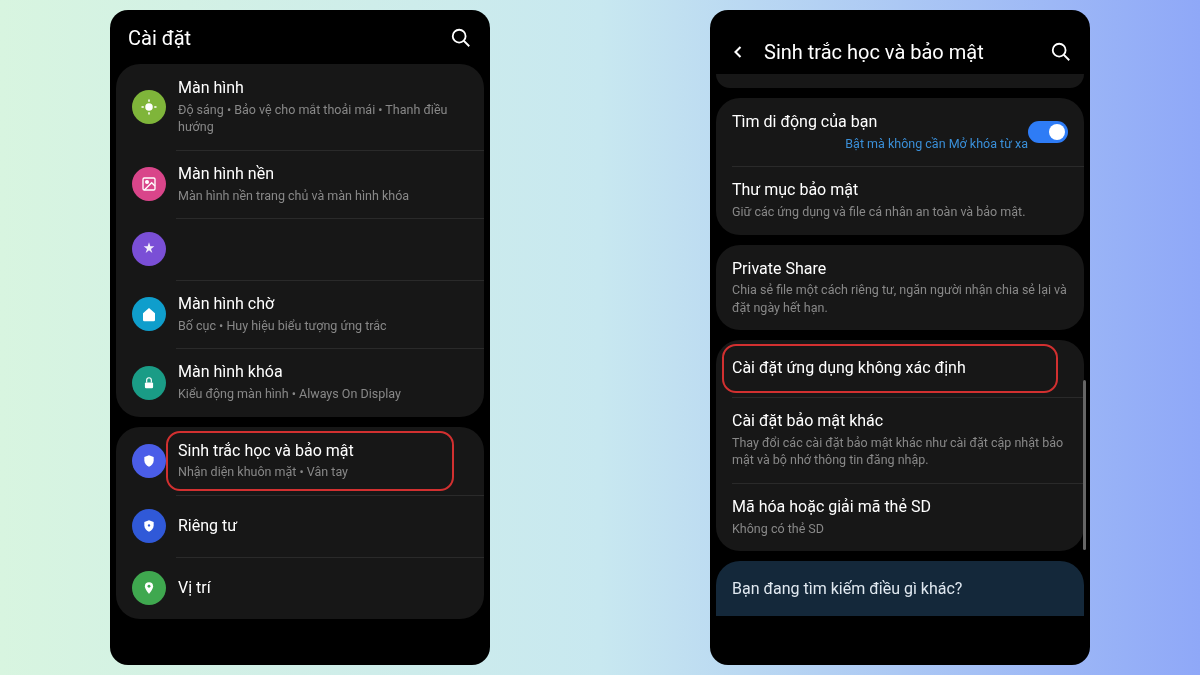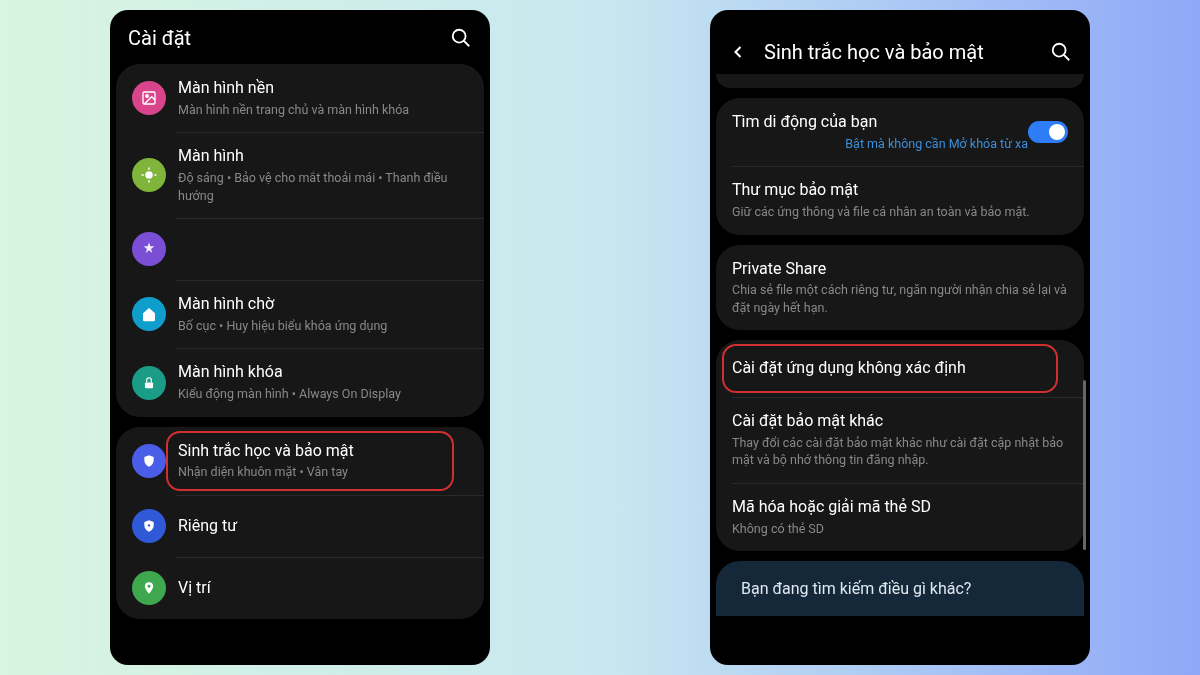--- a/index.html
+++ b/index.html
@@ -83,21 +83,21 @@
     position:absolute;
     right:3px; top:3px;
     width:16px; height:16px;
     background:#fff;
     border-radius:50%;
   }
   .footer-q {
     background: #14283a;
     border-radius: 24px 24px 0 0;
     margin: 10px 6px 8px;
-    padding: 18px 25px;
+    padding: 18px 16px;
     font-size: 16px;
     color: #e0e8f0;
   }
   .scrollbar {
     position:absolute;
     right:4px;
     width:3px;
     background:#666;
     border-radius:2px;
   }
@@ -112,65 +112,65 @@
     <span>
       <svg width="22" height="22" viewBox="0 0 24 24" fill="none" stroke="#fff" stroke-width="2">
           <circle cx="10" cy="10" r="7"></circle>
           <line x1="21" y1="21" x2="15" y2="15"></line>
         </svg>
     </span>
   </div>
 
   <div class="section">
     <div class="row">
-      <div class="icon-wrap" style="background:#d9458a">
-          <svg width="16" height="16" viewBox="0 0 24 24" fill="none" stroke="#fff" stroke-width="2">
-            <rect x="3" y="3" width="18" height="18" rx="2"></rect>
-            <circle cx="9" cy="9" r="2" fill="#fff"></circle>
-            <path d="M21 15l-5-5L5 21"></path>
-          </svg>
-        </div>
-      <div class="row-text">
-          <div class="row-title">Màn hình nền</div>
-          <div class="row-sub">Màn hình nền trang chủ và màn hình khóa</div>
-        </div>
-    </div>
-    <div class="row">
       <div class="icon-wrap" style="background:#7fb53a">
           <svg width="18" height="18" viewBox="0 0 24 24" fill="#fff">
             <circle cx="12" cy="12" r="5"></circle>
             <g stroke="#fff" stroke-width="2">
               <line x1="12" y1="2" x2="12" y2="5"></line>
               <line x1="12" y1="19" x2="12" y2="22"></line>
               <line x1="2" y1="12" x2="5" y2="12"></line>
               <line x1="19" y1="12" x2="22" y2="12"></line>
             </g>
           </svg>
         </div>
       <div class="row-text">
           <div class="row-title">Màn hình</div>
           <div class="row-sub">Độ sáng  •  Bảo vệ cho mắt thoải mái  •  Thanh điều hướng</div>
         </div>
     </div>
     <div class="row">
+      <div class="icon-wrap" style="background:#d9458a">
+          <svg width="16" height="16" viewBox="0 0 24 24" fill="none" stroke="#fff" stroke-width="2">
+            <rect x="3" y="3" width="18" height="18" rx="2"></rect>
+            <circle cx="9" cy="9" r="2" fill="#fff"></circle>
+            <path d="M21 15l-5-5L5 21"></path>
+          </svg>
+        </div>
+      <div class="row-text">
+          <div class="row-title">Màn hình nền</div>
+          <div class="row-sub">Màn hình nền trang chủ và màn hình khóa</div>
+        </div>
+    </div>
+    <div class="row">
       <div class="icon-wrap" style="background:#7a4fd6">
           <svg width="16" height="16" viewBox="0 0 24 24" fill="#fff">
             <path d="M12 2l2 6h6l-5 4 2 6-5-4-5 4 2-6-5-4h6z" opacity="0.9"></path>
           </svg>
         </div>
     </div>
     <div class="row">
       <div class="icon-wrap" style="background:#0f9ecc">
           <svg width="16" height="16" viewBox="0 0 24 24" fill="#fff">
             <path d="M3 11l9-8 9 8v10a2 2 0 01-2 2H5a2 2 0 01-2-2z"></path>
           </svg>
         </div>
       <div class="row-text">
           <div class="row-title">Màn hình chờ</div>
-          <div class="row-sub">Bố cục  •  Huy hiệu biểu khóa ứng dụng</div>
+          <div class="row-sub">Bố cục  •  Huy hiệu biểu tượng ứng trắc</div>
         </div>
     </div>
     <div class="row">
       <div class="icon-wrap" style="background:#1a9c86">
           <svg width="14" height="14" viewBox="0 0 24 24" fill="#fff">
             <rect x="5" y="11" width="14" height="10" rx="2"></rect>
             <path d="M8 11V7a4 4 0 018 0v4" fill="none" stroke="#fff" stroke-width="2"></path>
           </svg>
         </div>
       <div class="row-text">
@@ -244,21 +244,21 @@
     <div class="row">
       <div class="row-text">
           <div class="row-title">Tìm di động của bạn</div>
           <div class="row-sub blue">Bật mà không cần Mở khóa từ xa</div>
         </div>
       <div class="toggle"></div>
     </div>
     <div class="row">
       <div class="row-text">
           <div class="row-title">Thư mục bảo mật</div>
-          <div class="row-sub">Giữ các ứng thông và file cá nhân an toàn và bảo mật.</div>
+          <div class="row-sub">Giữ các ứng dụng và file cá nhân an toàn và bảo mật.</div>
         </div>
     </div>
   </div>
 
   <div class="section sec2">
     <div class="row">
       <div class="row-text">
           <div class="row-title">Private Share</div>
           <div class="row-sub">Chia sẻ file một cách riêng tư, ngăn người nhận chia sẻ lại và đặt ngày hết hạn.</div>
         </div>

